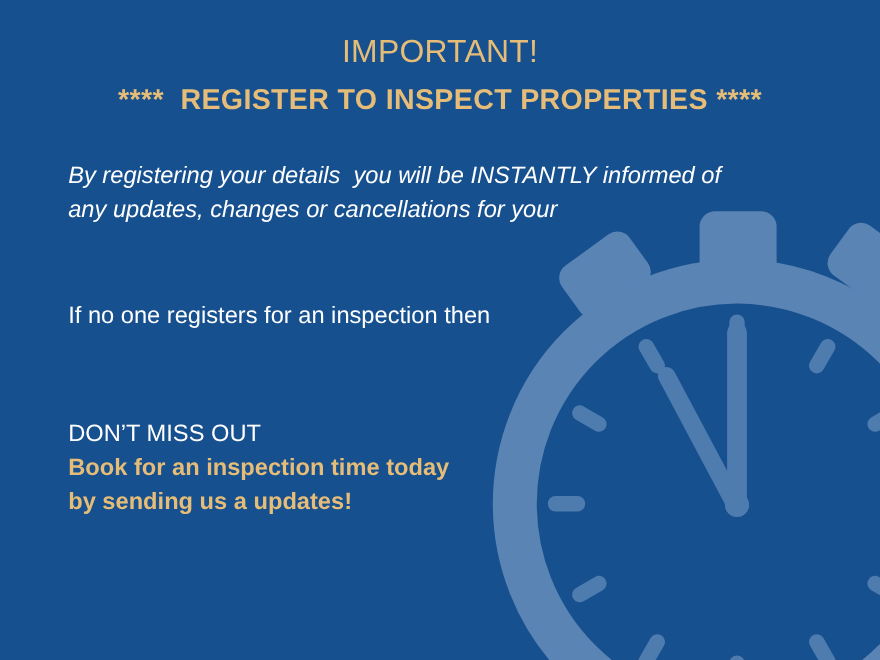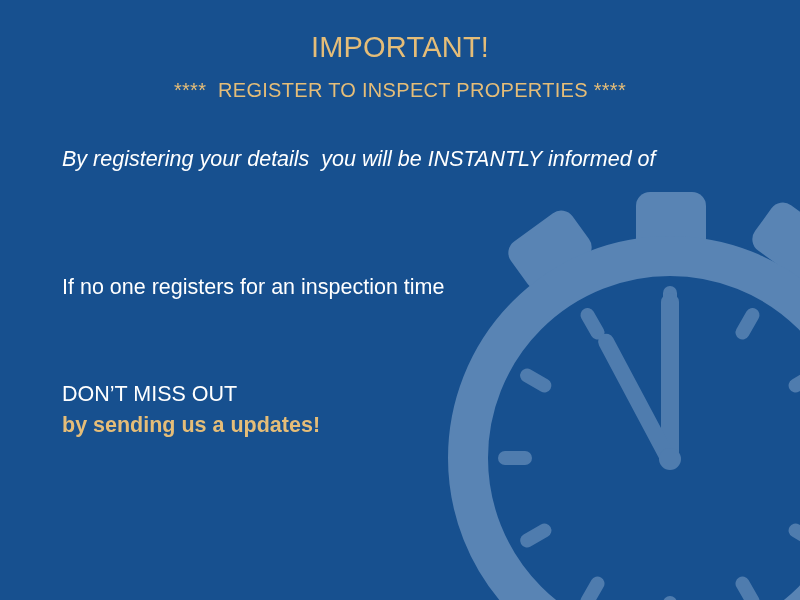--- a/index.html
+++ b/index.html
@@ -44,22 +44,22 @@
   }
   .headline-1 {
     color: #e5bd78;
     font-size: 29px;
     font-weight: 400;
     line-height: 38px;
     letter-spacing: 0.2px;
   }
   .headline-2 {
     color: #e5bd78;
-    font-size: 20px;
-    font-weight: 400;
+    font-size: 26px;
+    font-weight: 700;
     line-height: 36px;
     margin-top: 6px;
     letter-spacing: 0.3px;
     white-space: pre;
   }
   .body-block {
     position: absolute;
     left: 62px;
     width: 660px;
   }
@@ -162,25 +162,27 @@
 
   <div id="text-layer">
 
     <div class="headline-block">
       <div class="headline-1">IMPORTANT!</div>
       <div class="headline-2">****  REGISTER TO INSPECT PROPERTIES ****</div>
     </div>
 
     <div class="body-block" id="para-one">
       <div class="body-line">By registering your details  you will be INSTANTLY informed of</div>
+      <div class="body-line">any updates, changes or cancellations for your</div>
     </div>
 
     <div class="body-block" id="para-two">
-      <div class="body-line">If no one registers for an inspection time</div>
+      <div class="body-line">If no one registers for an inspection then</div>
     </div>
 
     <div class="body-block" id="cta-block">
       <div class="cta-lead">DON’T MISS OUT</div>
+      <div class="cta-line">Book for an inspection time today</div>
       <div class="cta-line">by sending us a updates!</div>
     </div>
 
   </div>
 </div>
 
 </body></html>

